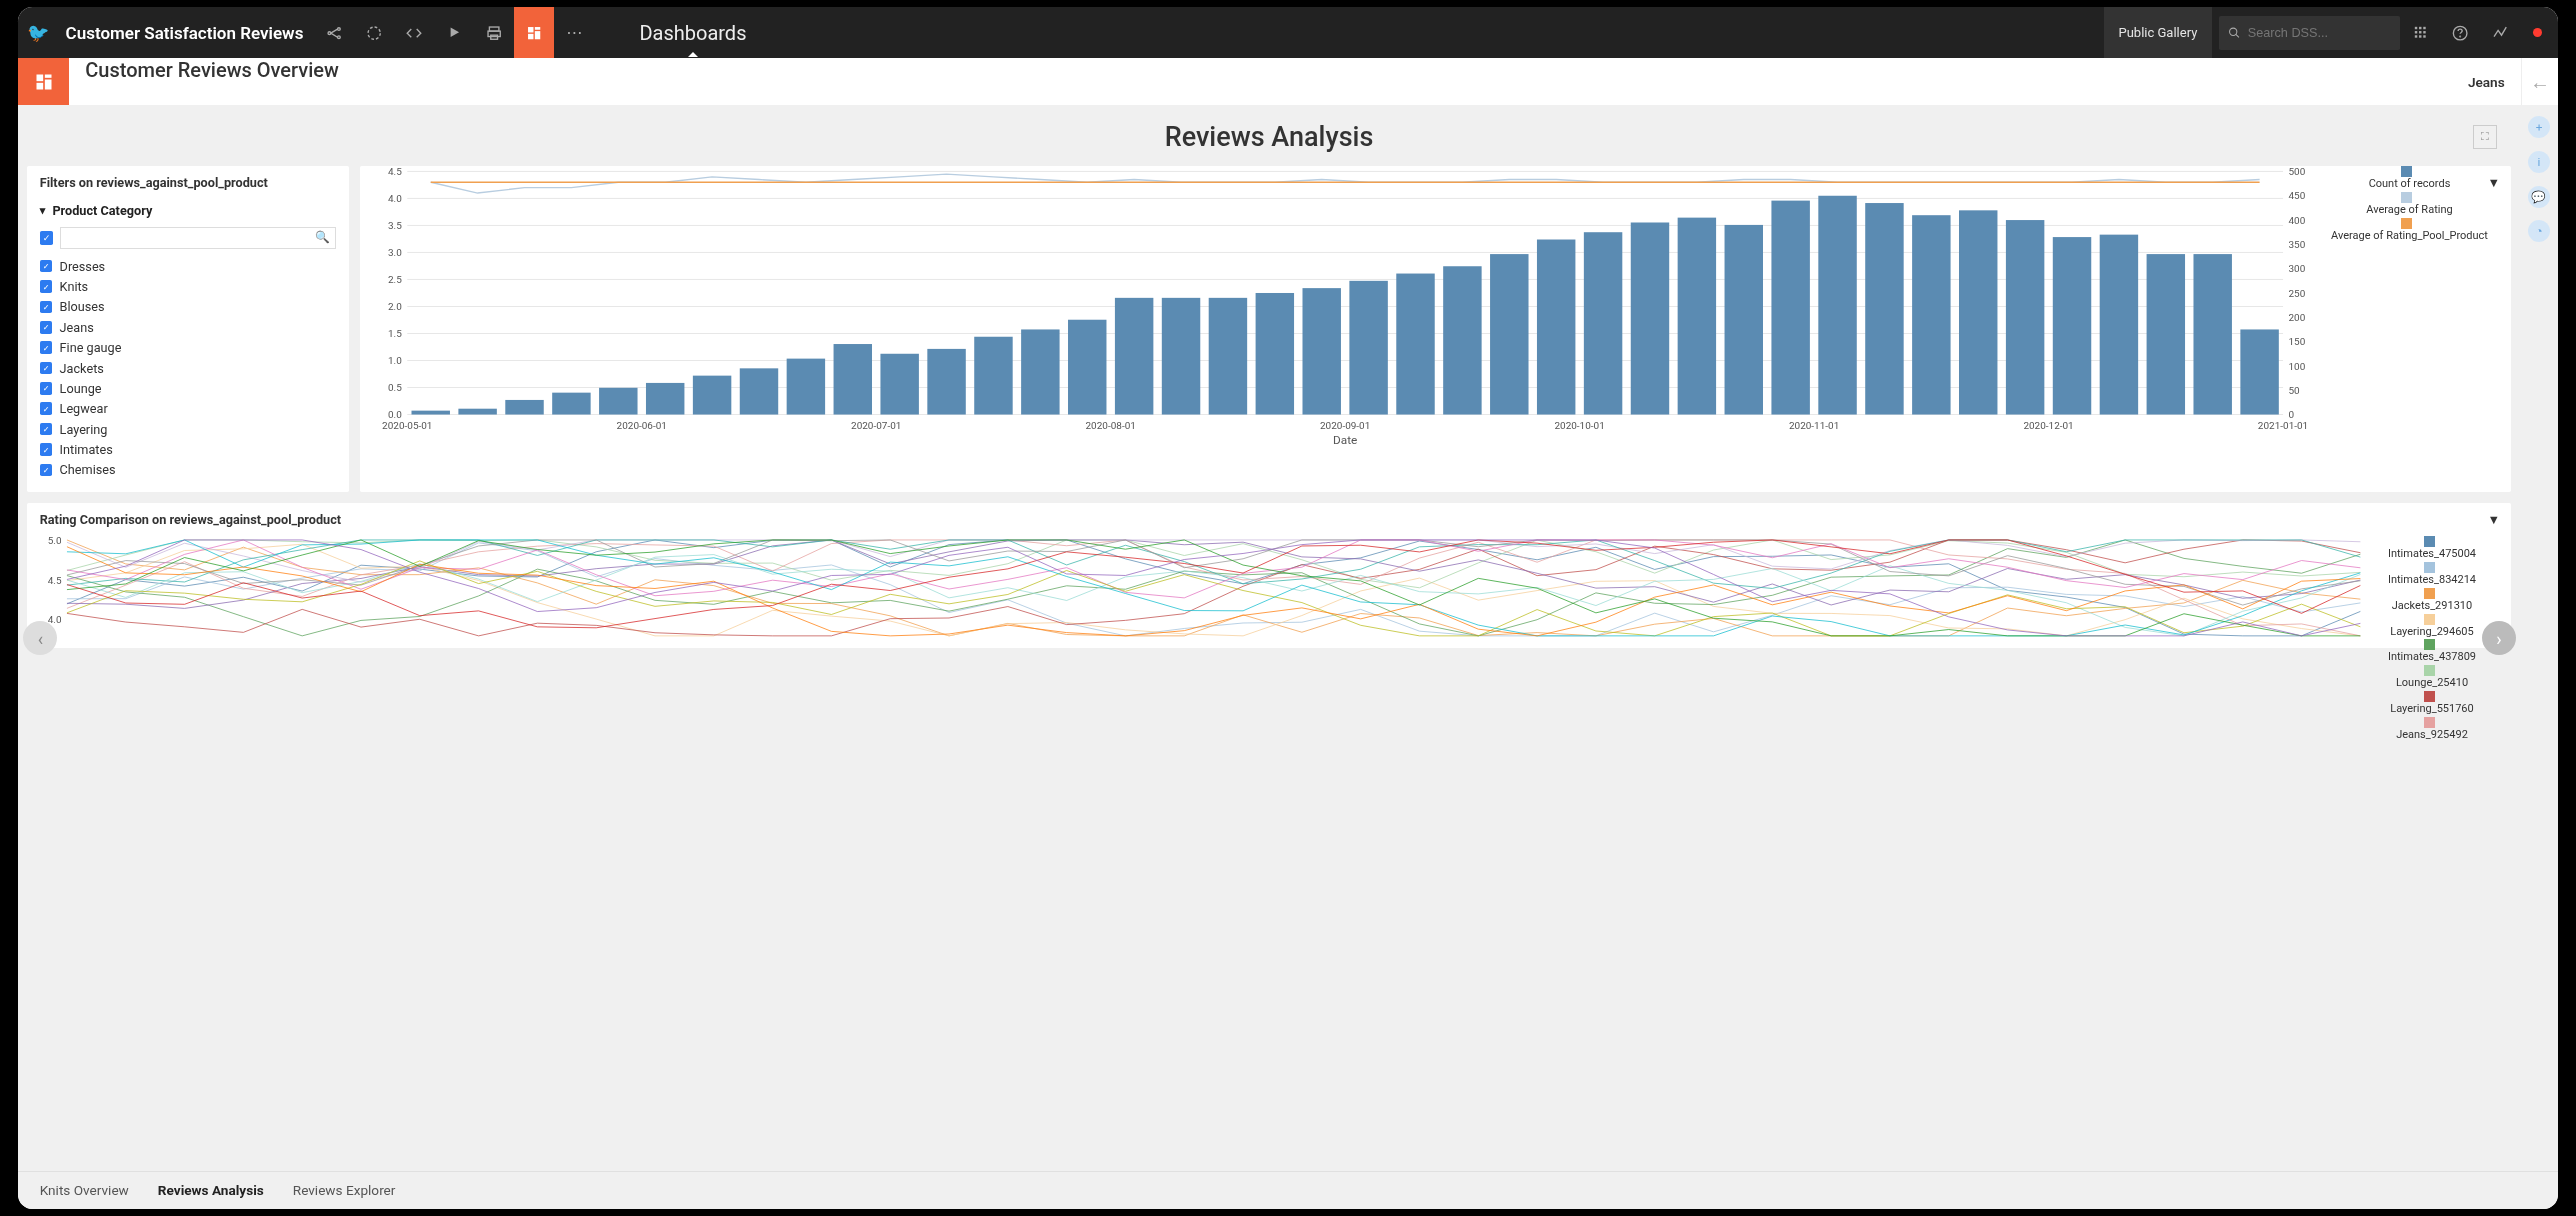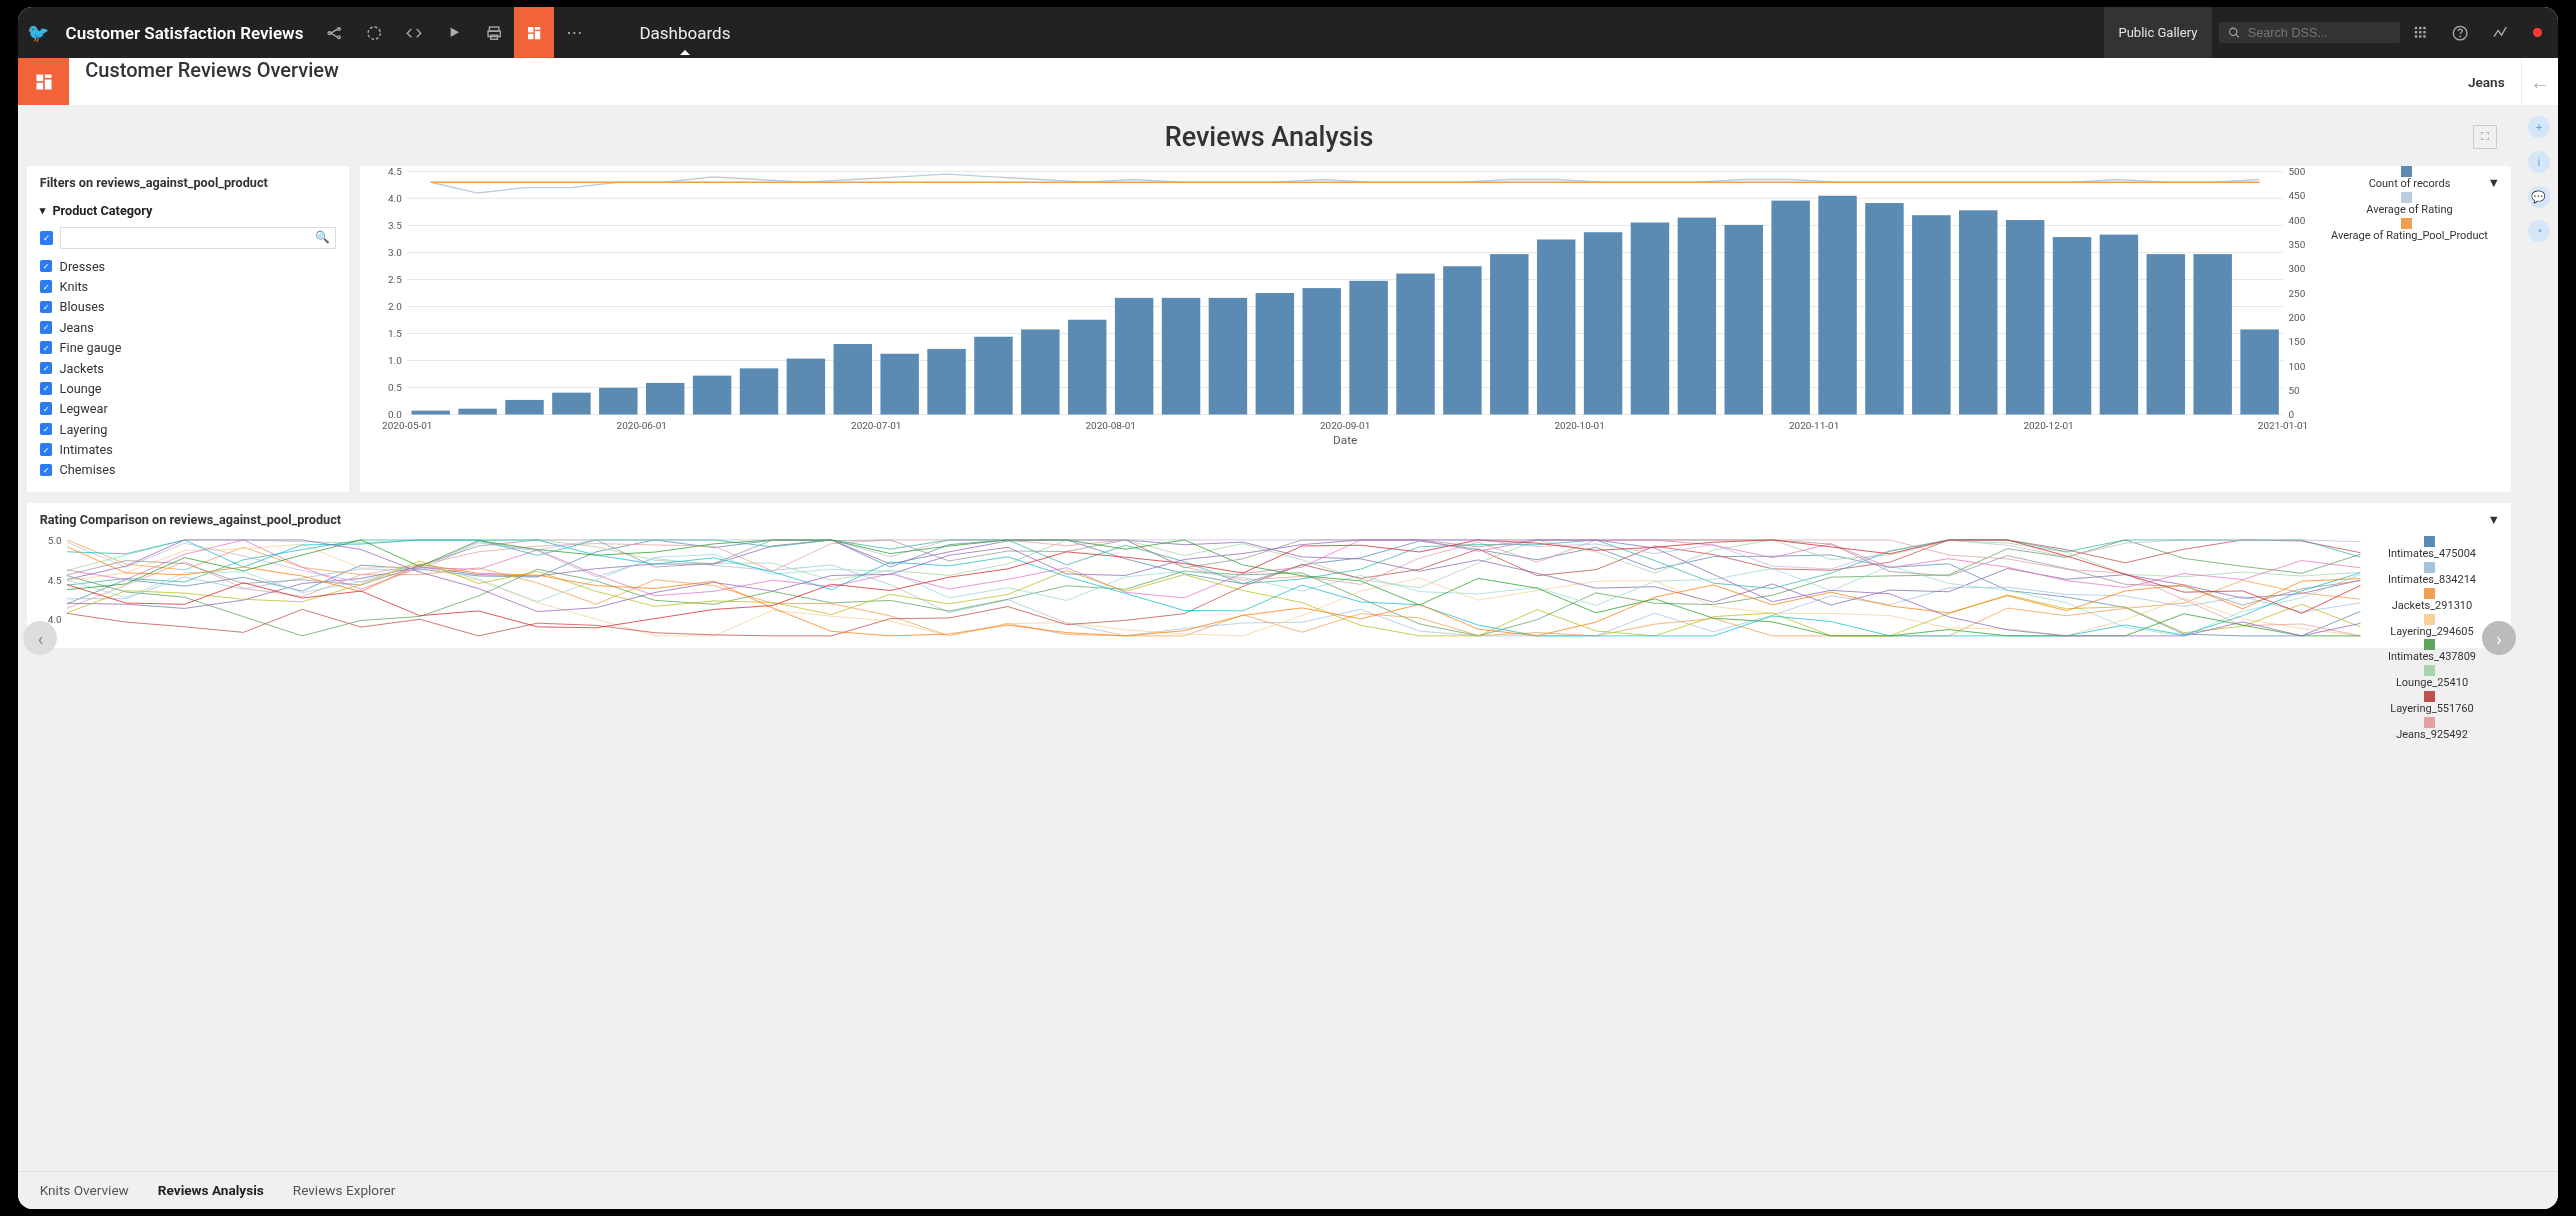--- a/index.html
+++ b/index.html
@@ -28,25 +28,25 @@
   position: relative;
 }
 .logo-icon { width: 33px; text-align: center; font-size: 18px; color: #ccc; }
 .proj-name { font-size: 17px; font-weight: 600; color: #fff; padding: 0 11px; }
 .tb-icon {
   width: 40px; height: 51px;
   display: flex; align-items: center; justify-content: center;
   color: #aaa; cursor: pointer; font-size: 16.3px;
 }
 .tb-icon.active { background: #f2633a; color: #fff; }
-.nav-label { color: #eee; font-size: 17px; padding: 0 18px; cursor: pointer; position: relative; }
+.nav-label { color: #eee; font-size: 20px; padding: 0 18px; cursor: pointer; position: relative; }
 .nav-label::after { content:''; position:absolute; bottom:-12.7px; left:50%; transform:translateX(-50%); border:5.4px solid transparent; border-bottom-color:#fff; }
 .topbar-right { margin-left: auto; display: flex; align-items: center; height: 100%; }
 .gallery { background: #333; height:100%; display:flex; align-items:center; padding:0 14.5px; color:#e5e5e5; font-size:13px; cursor:pointer; }
-.searchbox { background: #333; margin-left:7.2px; height:21px; display:flex; align-items:center; padding:0 9px; border-radius:1.8px; width:181px;justify-content:space-between; }
+.searchbox { background: #333; margin-left:7.2px; height:34px; display:flex; align-items:center; padding:0 9px; border-radius:1.8px; width:181px;justify-content:space-between; }
 .searchbox input { background:transparent; border:none; color:#ccc; font-size:12.7px; outline:none; width:100%; padding-left:7.2px; }
 .red-dot { width:9px; height:9px; border-radius:50%; background:#ff3b30; margin:0 12.7px; }
 .subbar {
   height: 47px; display:flex; align-items:flex-start; background:#fff;
 }
 .sub-badge { width:51px; height:47px; background:#f2633a; display:flex; align-items:center; justify-content:center; color:#fff; font-size:18px; }
 .sub-title { font-size:20px; font-weight:500; color:#333; padding:0 16.3px; }
 .sub-view { margin-left:auto; font-size:13.6px; font-weight:600; color:#333; padding:0 16.3px; border-right:0.9px solid #eee; height:100%; display:flex; align-items:center; cursor:pointer; }
 .sub-collapse { width:36px; height:100%; display:flex; align-items:center; justify-content:center; color:#aaa; font-size:20px; cursor:pointer; }
 .content {

